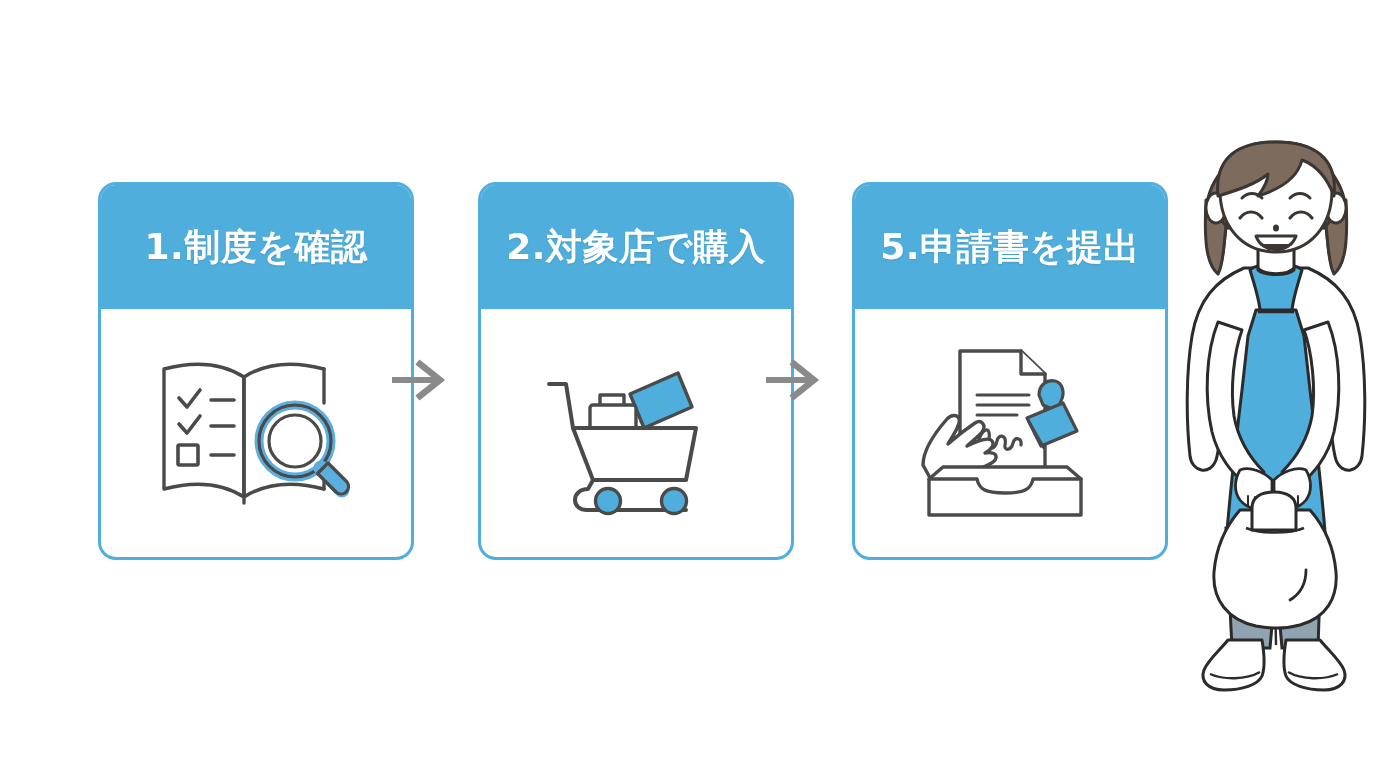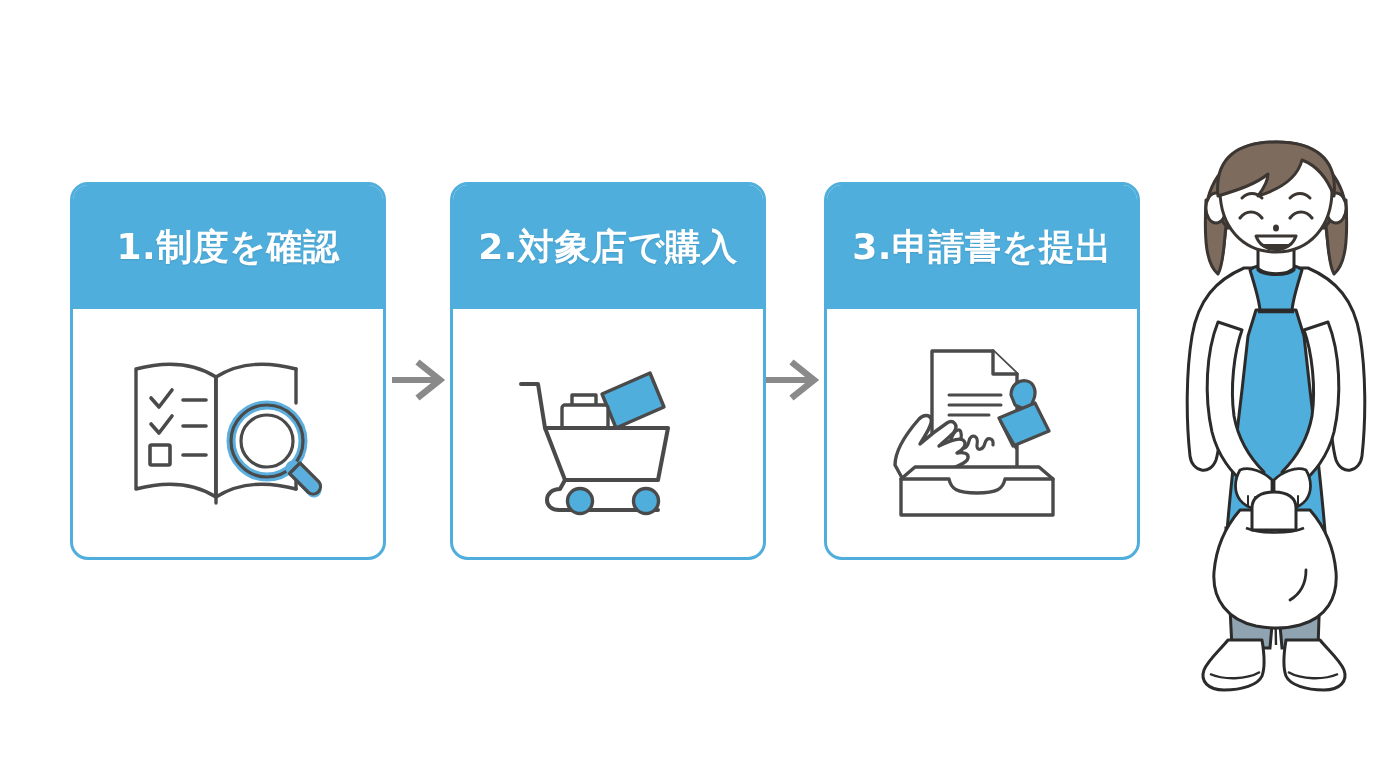--- a/index.html
+++ b/index.html
@@ -27,20 +27,21 @@
   .card {
     position: absolute;
     top: 182px;
     width: 316px;
     height: 378px;
     border: 3px solid #4FAEDC;
     border-radius: 18px;
     background: #ffffff;
     box-sizing: border-box;
     overflow: hidden;
+    margin-left: 28px;
   }
   #card-1 { left: 70px; }
   #card-2 { left: 450px; padding-left: 36px; }
   #card-3 { left: 824px; }
 
   .card-header {
     position: absolute;
     left: 0; top: 0;
     width: 100%;
     height: 124px;
@@ -185,21 +186,21 @@
 
   <div class="arrow" id="arrow-2">
     <svg width="56" height="44" viewBox="0 0 56 44" fill="none">
       <path d="M0 22 L44 22" stroke="#8A8A8A" stroke-width="6"></path>
       <path d="M28 6 L48 22 L28 38" stroke="#8A8A8A" stroke-width="6.5" stroke-linecap="square" stroke-linejoin="miter" fill="none"></path>
     </svg>
   </div>
 
   <div class="card" id="card-3">
     <div class="card-header">
-      <span class="card-header-title">3.申請書を提出</span>
+      <span class="card-header-title">5.申請書を提出</span>
     </div>
     <div class="card-body">
       <span>
       <svg width="186" height="180" viewBox="0 0 186 180" fill="none">
 
         <g fill="#ffffff" stroke="#4A4A4A" stroke-width="3.4" stroke-linejoin="round" stroke-linecap="round">
           <path d="M43 8 L104 8 L128 31 L128 125 L43 125 Z"></path>
           <path d="M104 8 L104 31 L128 31"></path>
         </g>
 

